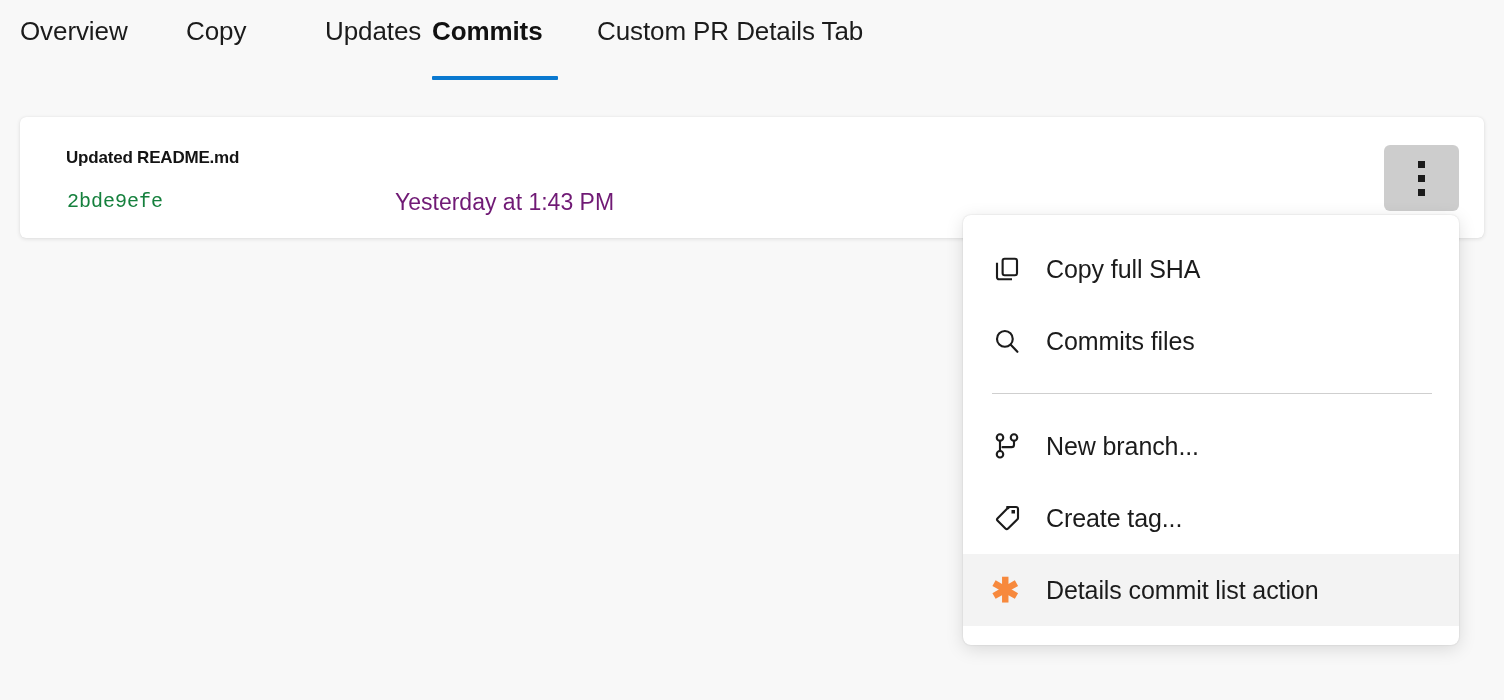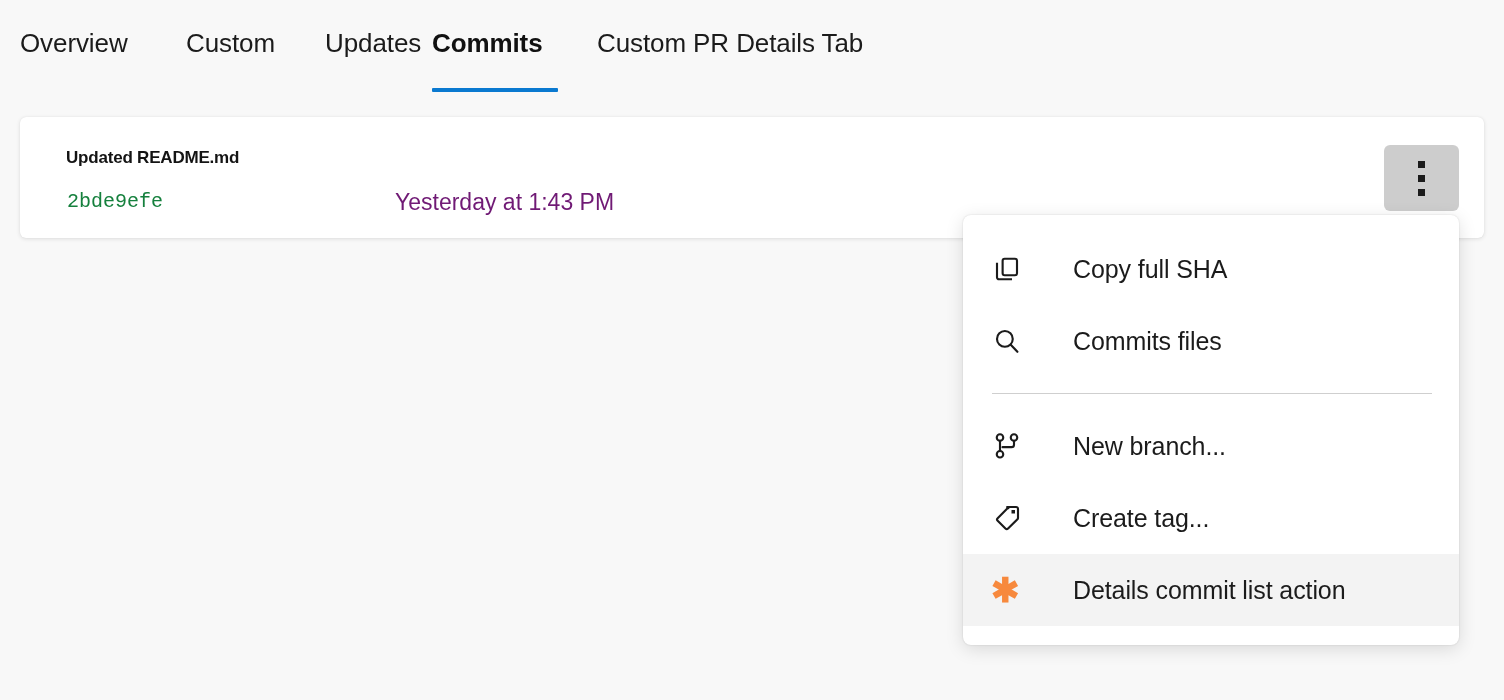--- a/index.html
+++ b/index.html
@@ -13,21 +13,21 @@
   body {
     background: #f8f8f8;
     font-family: "Liberation Sans", sans-serif;
     -webkit-font-smoothing: antialiased;
     position: relative;
   }
 
   
   #tab-bar {
     position: absolute;
-    top: 12px;
+    top: 0;
     left: 0;
     width: 1504px;
     height: 92px;
     background: #f8f8f8;
   }
 
   .tab {
     position: absolute;
     top: 14px;
     font-size: 26px;
@@ -159,21 +159,21 @@
     justify-content: flex-start;
     flex: none;
   }
 
   .menu-item .mi-label {
     font-size: 25px;
     line-height: 32px;
     color: #1b1b1b;
     white-space: nowrap;
     letter-spacing: -0.1px;
-    margin-left: 37px;
+    margin-left: 10px;
   }
 
   #menu-divider {
     height: 1px;
     background: #cfcfcf;
     margin: 16px 27px 16px 29px;
   }
 
   .asterisk {
     color: #f7893d;
@@ -181,21 +181,21 @@
     line-height: 28px;
     font-weight: 700;
     margin-left: -1px;
   }
 </style>
 </head>
 <body>
 
 <div id="tab-bar">
   <div class="tab" style="left:20px;">Overview</div>
-  <div class="tab" style="left:186px;">Custom</div>
+  <div class="tab" style="left:186px;">Copy</div>
   <div class="tab" style="left:283px;margin-left:42px;">Updates</div>
   <div class="tab selected" style="left:432px;">Commits</div>
   <div class="tab" style="left:597px;">Custom PR Details Tab</div>
   <div id="tab-underline"></div>
 </div>
 
 <div id="commit-card">
   <div id="commit-title">Updated README.md</div>
   <div id="commit-sha">2bde9efe</div>
   <div id="commit-time">Yesterday at 1:43 PM</div>

